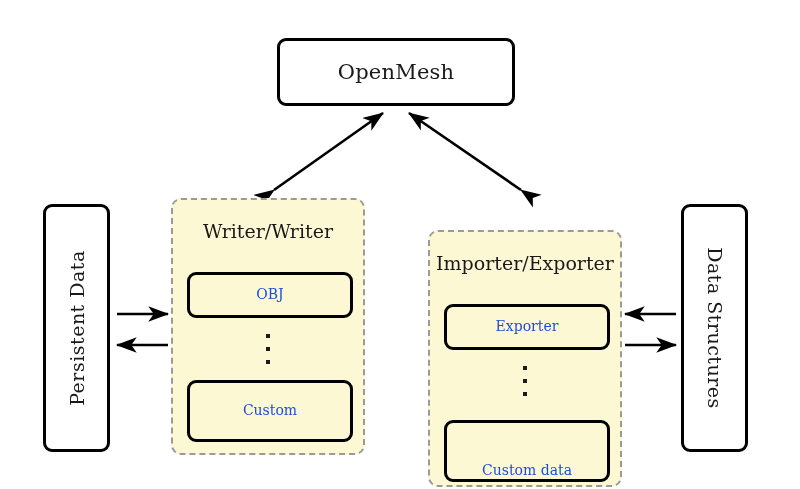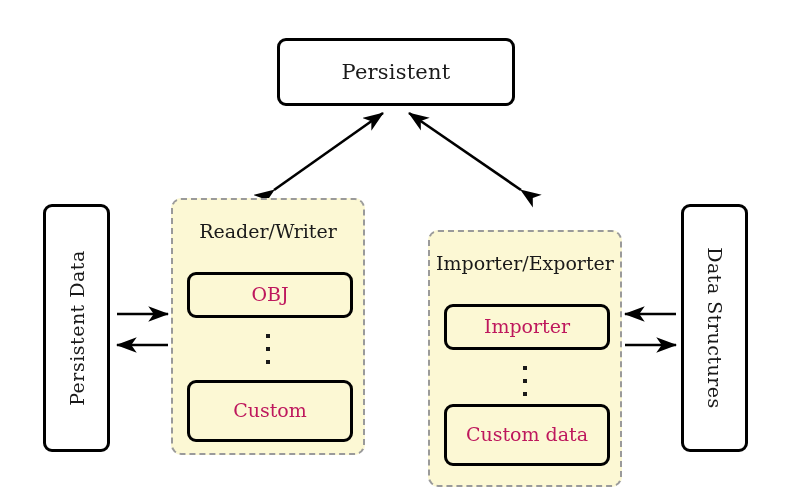--- a/index.html
+++ b/index.html
@@ -57,22 +57,22 @@
   }
   .panel-title {
     position: absolute;
     width: 100%;
     text-align: center;
     font-size: 19px;
     color: #1a1a1a;
     white-space: nowrap;
   }
   .inner-label {
-    font-size: 19px;
-    color: #be185d;
+    font-size: 14px;
+    color: #1d4ed8;
     display: block;
   }
   .vlabel-wrap {
     position: absolute;
     inset: 0;
     display: flex;
     align-items: center;
     justify-content: center;
     pointer-events: none;
   }
@@ -142,64 +142,64 @@
     <g>
       <line x1="676" y1="314" x2="625" y2="314" stroke="#000000" stroke-width="2.6" marker-end="url(#head)"></line>
     </g>
 
     <g>
       <line x1="625" y1="345" x2="676" y2="345" stroke="#000000" stroke-width="2.6" marker-end="url(#head)"></line>
     </g>
   </svg>
 
   <div class="solid-box" style="left:277px; top:38px; width:238px; height:68px;">
-    <span class="manager-label">Persistent</span>
+    <span class="manager-label">OpenMesh</span>
   </div>
 
   <div class="solid-box" style="left:43px; top:204px; width:67px; height:248px;">
     <div class="vlabel-wrap">
       <span class="vlabel rot-ccw">Persistent Data</span>
     </div>
   </div>
 
   <div class="solid-box" style="left:681px; top:204px; width:67px; height:248px;">
     <div class="vlabel-wrap">
       <span class="vlabel rot-cw">Data Structures</span>
     </div>
   </div>
 
   <div class="dashed-panel" style="left:171px; top:198px; width:194px; height:257px;">
-    <div class="panel-title" style="top:20px;">Reader/Writer</div>
+    <div class="panel-title" style="top:20px;">Writer/Writer</div>
 
     <div class="inner-box" style="left:14px; top:72px; width:166px; height:46px;">
       <span class="inner-label">OBJ</span>
     </div>
 
     <div class="vdots" style="left:0; right:0; margin:auto; top:134px; width:4px;">
       <i></i>
         <i></i>
         <i></i>
     </div>
 
     <div class="inner-box" style="left:14px; top:180px; width:166px; height:62px; flex-direction:row;">
       <span class="inner-label">Custom</span>
     </div>
   </div>
 
   <div class="dashed-panel" style="left:428px; top:198px; width:194px; height:257px;margin-top:32px;">
     <div class="panel-title" style="top:20px;">Importer/Exporter</div>
 
     <div class="inner-box" style="left:14px; top:72px; width:166px; height:46px;">
-      <span class="inner-label">Importer</span>
+      <span class="inner-label">Exporter</span>
     </div>
 
     <div class="vdots" style="left:0; right:0; margin:auto; top:134px; width:4px;">
       <i></i>
         <i></i>
         <i></i>
     </div>
 
-    <div class="inner-box" style="left:14px; top:172px; width:166px; height:62px; flex-direction:column;">
+    <div class="inner-box" style="left:14px; top:188px; width:166px; height:62px; align-items:flex-end;">
       <span class="inner-label">Custom data</span>
     </div>
   </div>
 
 </div>
 
 </body></html>

